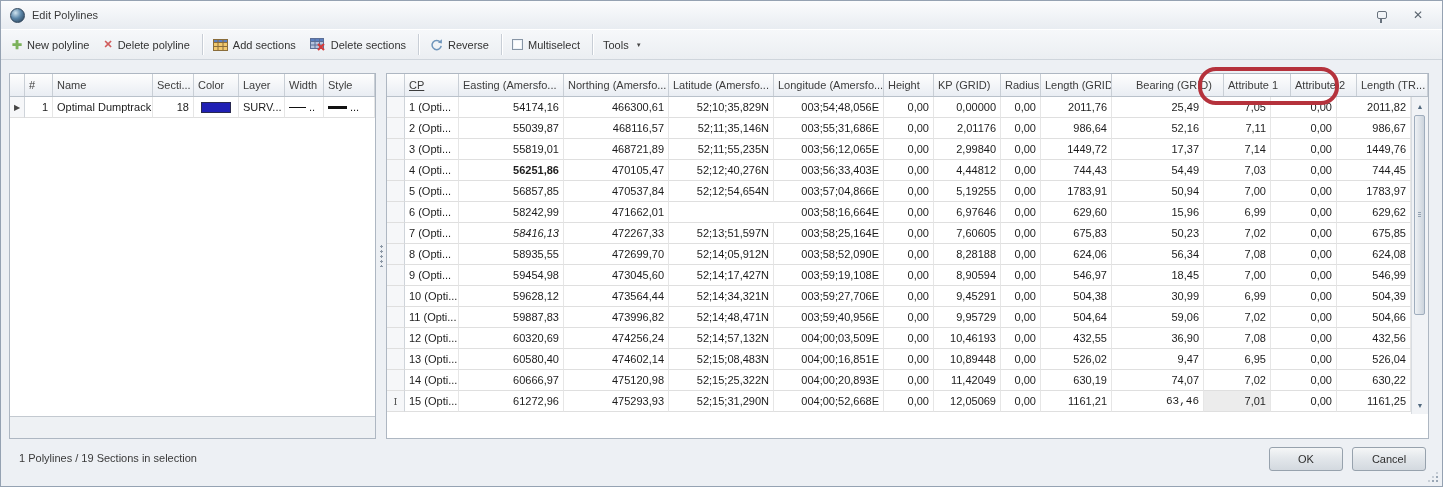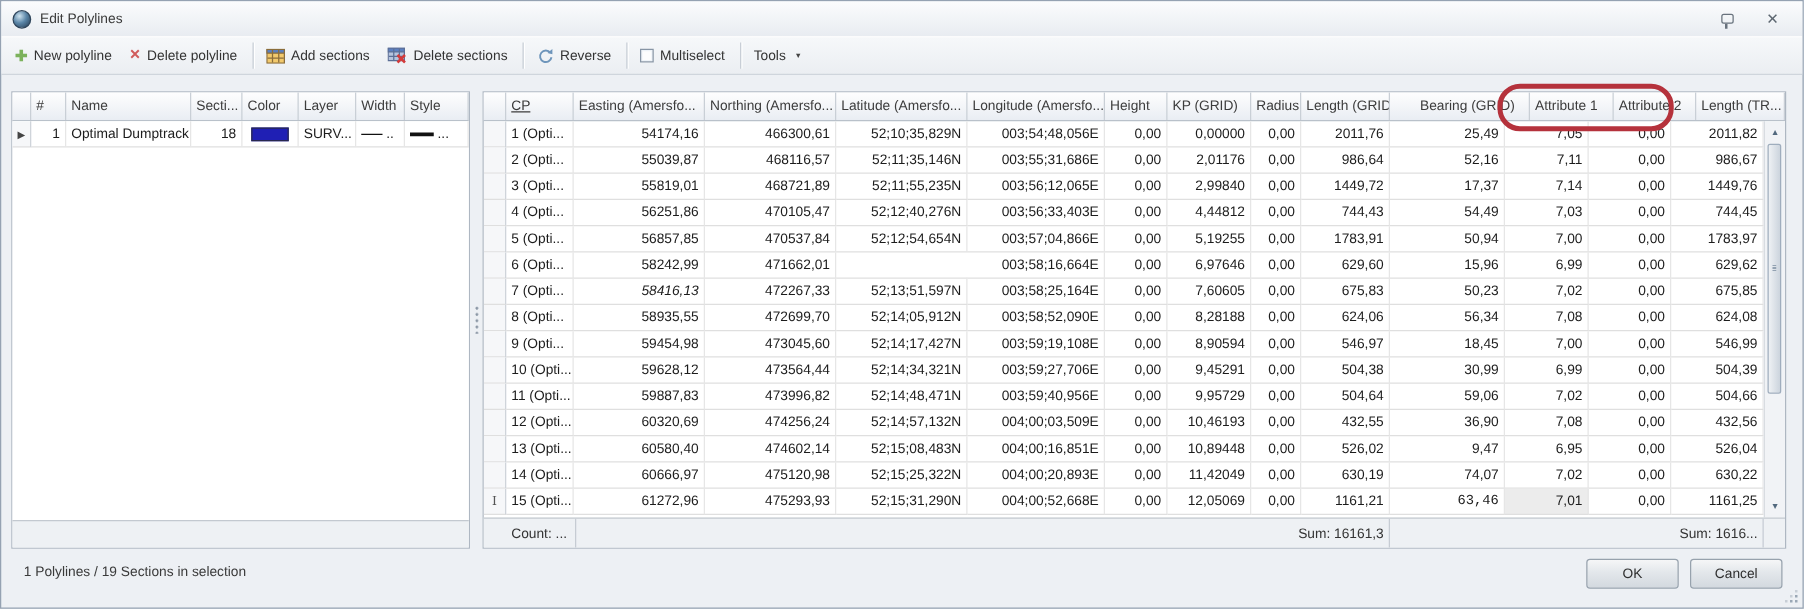--- a/index.html
+++ b/index.html
@@ -246,21 +246,21 @@
           <div class="gcell num" style="width: 40px;">0,00</div>
           <div class="gcell num" style="width: 71px;">1449,72</div>
           <div class="gcell num" style="width: 92px;">17,37</div>
           <div class="gcell num" style="width: 67px;">7,14</div>
           <div class="gcell num" style="width: 66px;">0,00</div>
           <div class="gcell num" style="width: 74px; flex: 1 1 0%;">1449,76</div>
         </div>
         <div class="grow">
           <div class="gcell sel" style="width: 18px;"></div>
           <div class="gcell" style="width: 54px;">4 (Opti...</div>
-          <div class="gcell num" style="width: 105px;">56251,86</div>
+          <div class="gcell num" style="width: 105px; font-weight: bold;">56251,86</div>
           <div class="gcell num" style="width: 105px;">470105,47</div>
           <div class="gcell num" style="width: 105px;">52;12;40,276N</div>
           <div class="gcell num" style="width: 110px;">003;56;33,403E</div>
           <div class="gcell num" style="width: 50px;">0,00</div>
           <div class="gcell num" style="width: 67px;">4,44812</div>
           <div class="gcell num" style="width: 40px;">0,00</div>
           <div class="gcell num" style="width: 71px;">744,43</div>
           <div class="gcell num" style="width: 92px;">54,49</div>
           <div class="gcell num" style="width: 67px;">7,03</div>
           <div class="gcell num" style="width: 66px;">0,00</div>
@@ -441,25 +441,20 @@
           <div class="gcell num focus" style="width: 67px;">7,01</div>
           <div class="gcell num" style="width: 66px;">0,00</div>
           <div class="gcell num" style="width: 74px; flex: 1 1 0%;">1161,25</div>
         </div>
       </div>
     <div class="scrollbar">
       <span class="sb-btn sb-up">▲</span>
       <span class="sb-thumb"></span>
       <span class="sb-btn sb-down">▼</span>
     </div>
-    <div class="summary">
-      <span class="sum-cell" id="sum-count">Count: ...</span>
-      <span class="sum-cell" id="sum-len">Sum: 16161,3</span>
-      <span class="sum-cell" id="sum-lentr">Sum: 1616...</span>
-    </div>
   </div>
 
   <div class="annotation" id="annotation-oval" style="border-color: rgb(181, 50, 60);"></div>
 
   <div class="status">1 Polylines / 19 Sections in selection</div>
   <div class="btn" id="ok-btn">OK</div>
   <div class="btn" id="cancel-btn">Cancel</div>
   <div class="grip"></div>
 </div>
 

